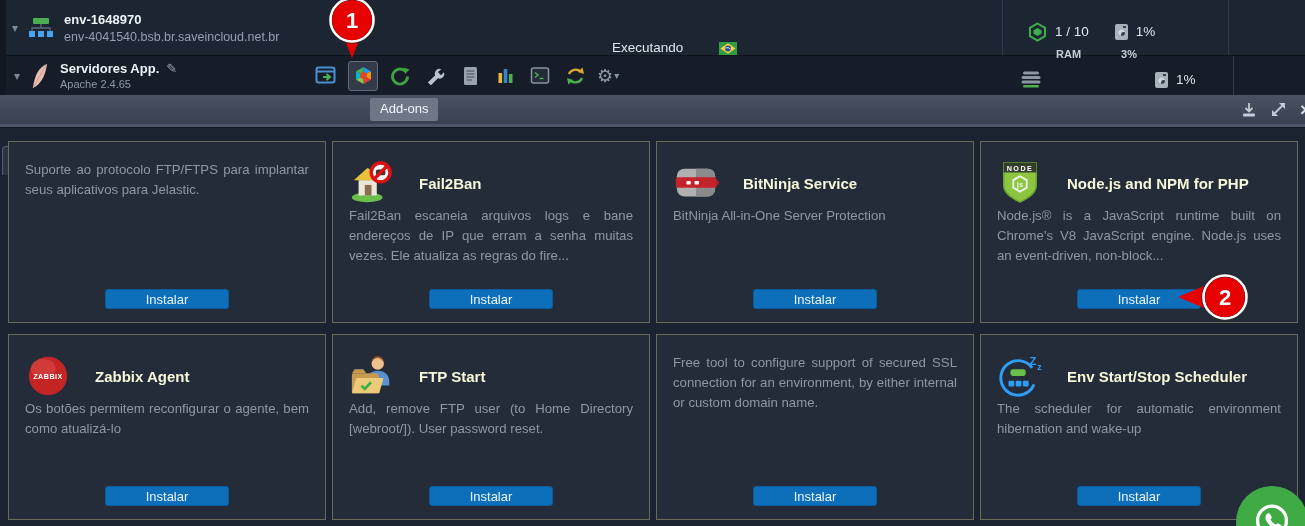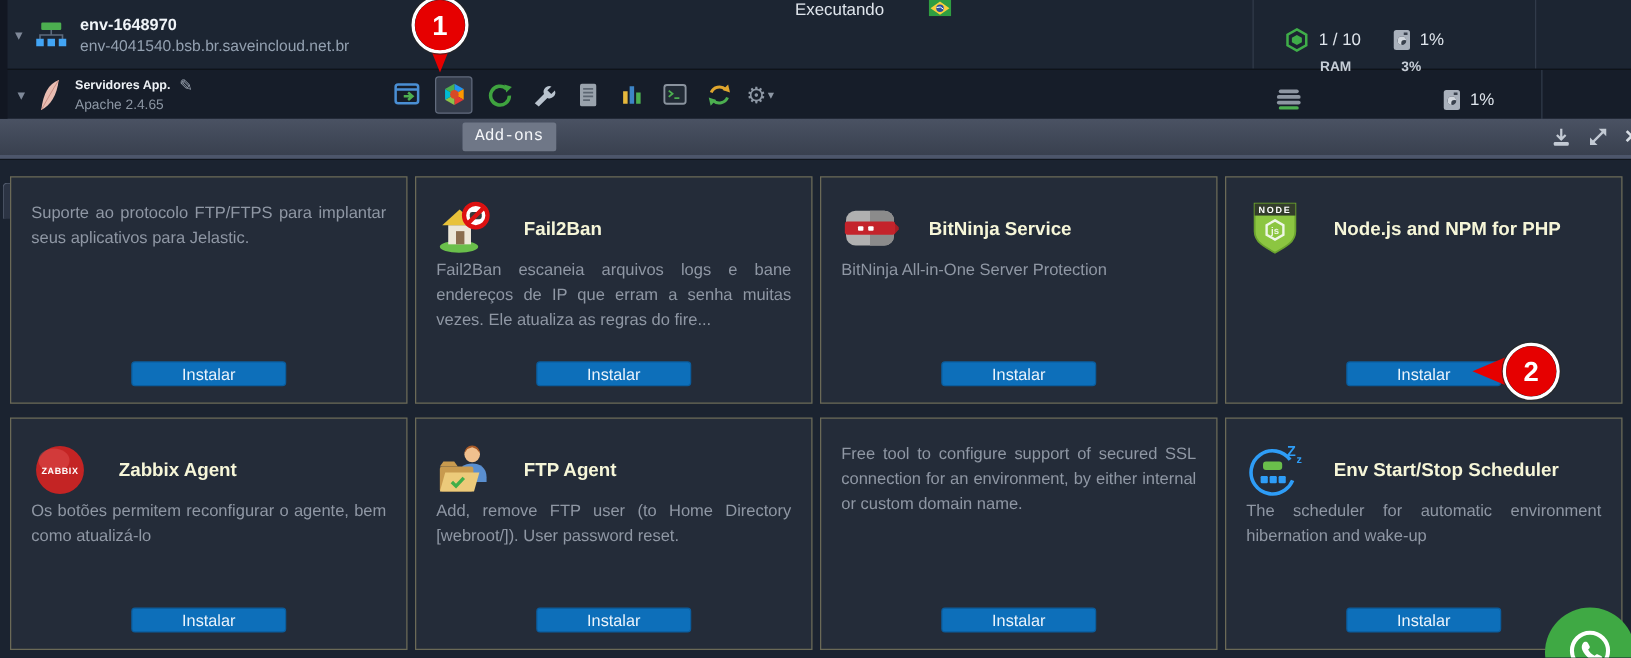--- a/index.html
+++ b/index.html
@@ -24,21 +24,21 @@
   }
   .chev { color:#7f8999; font-size:12px; cursor:pointer; }
   .env-left {
     position:absolute; left:12px; top:0; height:100%;
     display:flex; align-items:center; gap:10px;
   }
   .env-name { font-size:13px; font-weight:bold; color:#f0f4f8; }
   .env-host { font-size:12.5px; color:#93a0b0; margin-top:3px; }
   .env-status {
     position:absolute; left:612px; top:0; height:100%;
-    display:flex; align-items:flex-start; gap:36px;margin-left:24px;
+    display:flex; align-items:flex-end; gap:36px;
   }
   .status-text { font-size:13.5px; color:#dfe5ec; }
   .vdiv { position:absolute; top:0; width:1px; height:100%; background:#313b4a; }
   .stats {
     position:absolute; left:1002px; top:4px; height:100%; width:228px;
     display:flex; align-items:center; gap:8px; padding-left:26px;
   }
   .stat-txt { font-size:13.5px; color:#dfe5ec; white-space:nowrap; }
   .disk-ico {
     width:13px; height:16px; background:#a9b1bc; border-radius:2px;
@@ -49,21 +49,21 @@
   }
   .disk-ico::after {
     content:""; position:absolute; left:3px; top:5px; width:7px; height:7px;
     border-radius:50%; background:#39414d; box-shadow:inset 2px 2px 0 1px #cfd5dc;
   }
   .node-left {
     position:absolute; left:14px; top:0; height:100%;
     display:flex; align-items:center; gap:10px;
   }
   .node-name-row { display:flex; align-items:center; gap:7px; }
-  .node-name { font-size:10px; font-weight:bold; color:#eef2f6; }
+  .node-name { font-size:13px; font-weight:bold; color:#eef2f6; }
   .pencil { font-size:13px; color:#9aa3b0; cursor:pointer; }
   .node-stack { font-size:11px; color:#8d97a4; margin-top:2px; }
   .toolbar {
     position:absolute; left:313px; top:0; height:100%;
     display:flex; align-items:center; gap:9px;
   }
   .tb-ico {
     width:26px; height:26px; display:flex; align-items:center; justify-content:center;
     cursor:pointer; border-radius:3px;
   }
@@ -84,21 +84,21 @@
   .tab-active {
     position:absolute; left:2px; top:3px; height:29px; width:206px;
     background:#2c3444; border:1px solid #525b6d; border-bottom:none;
     border-radius:4px 4px 0 0;
     display:flex; align-items:center; gap:7px; padding:0 8px; cursor:pointer;margin-top:48px;
   }
   .tab-label { font-size:13px; color:#e8ecf2; white-space:nowrap; }
   .tab-close { font-size:15px; font-weight:bold; color:#dde3ea; margin-left:2px; margin-top:-6px; cursor:pointer; }
   .tooltip {
     position:absolute; left:370px; top:3px; padding:3px 10px 5px;
-    background:#6f7787; color:#f4f6f9; font-size:13px; border-radius:2px;font-family:Liberation Mono, monospace;
+    background:#6f7787; color:#f4f6f9; font-size:13px; border-radius:2px;
   }
   .tab-icons {
     position:absolute; right:-6px; top:0; height:29px;
     display:flex; align-items:center; gap:14px;
   }
   .tab-icons .ticon { cursor:pointer; display:flex; align-items:center; }
   .close-x { font-size:19px; font-weight:bold; color:#d7dde4; line-height:1; }
   
   .content {
     height:399px; background:#1b2330; border-top:1px solid #10151d;
@@ -359,20 +359,21 @@
     <div class="card-head">
       <svg class="card-ico" viewBox="0 0 48 48">
         <path d="M7 3 h34 v23 c0 9-8.5 13.5-17 18 C15.5 39.5 7 35 7 26 Z" fill="#8cc641" stroke="#6ba32f" stroke-width="1.5"></path>
         <rect x="7" y="3" width="34" height="10" fill="#333d2b"></rect>
         <text x="24" y="11" font-size="7.5" font-weight="bold" fill="#ffffff" text-anchor="middle" letter-spacing="1.5">NODE</text>
         <polygon points="24,17 31,21 31,29 24,33 17,29 17,21" fill="none" stroke="#eef7e6" stroke-width="2"></polygon>
         <text x="24" y="28.5" font-size="8" font-weight="bold" fill="#eef7e6" text-anchor="middle">js</text>
       </svg>
       <span class="card-title">Node.js and NPM for PHP</span>
     </div>
+    <div class="card-desc">Node.js® is a JavaScript runtime built on Chrome's V8 JavaScript engine. Node.js uses an event-driven, non-block...</div>
     <button class="card-btn">Instalar</button>
   </div>
 
   <div class="card">
     <div class="card-head">
       <svg class="card-ico" viewBox="0 0 48 48">
         <circle cx="24" cy="24" r="20" fill="#c42424"></circle>
         <ellipse cx="19" cy="16" rx="13" ry="10" fill="#e05050" opacity="0.5"></ellipse>
         <text x="24" y="27" font-size="7.5" font-weight="bold" fill="#ffffff" text-anchor="middle" letter-spacing="0.5">ZABBIX</text>
       </svg>
@@ -386,21 +387,21 @@
     <div class="card-head">
       <svg class="card-ico" viewBox="0 0 48 48">
         <circle cx="30" cy="11" r="6.5" fill="#f0c08e"></circle>
         <path d="M23.5 10 a6.5 6.5 0 0 1 13 0 l-3-3.5 -3.5-1.5 -4 1.5 Z" fill="#a85a28"></path>
         <path d="M18 30 c0-8 5.5-11.5 12-11.5 S42 22 42 30 v4 H18 Z" fill="#5a8fd0"></path>
         <path d="M3 21 l3-4 h9 l3 4 Z" fill="#c89a4e"></path>
         <rect x="3" y="21" width="28" height="21" rx="2" fill="#c89a4e"></rect>
         <path d="M3 42 L7.5 26 H36 L31.5 42 Z" fill="#ecca7a"></path>
         <path d="M13 34 l3.5 3.5 6.5-7" stroke="#3fae49" stroke-width="2.8" fill="none"></path>
       </svg>
-      <span class="card-title">FTP Agent</span>
+      <span class="card-title">FTP Start</span>
     </div>
     <div class="card-desc">Add, remove FTP user (to Home Directory [webroot/]). User password reset.</div>
     <button class="card-btn">Instalar</button>
   </div>
 
   <div class="card">
     <div class="card-desc">Free tool to configure support of secured SSL connection for an environment, by either internal or custom domain name.</div>
     <button class="card-btn">Instalar</button>
   </div>
 

